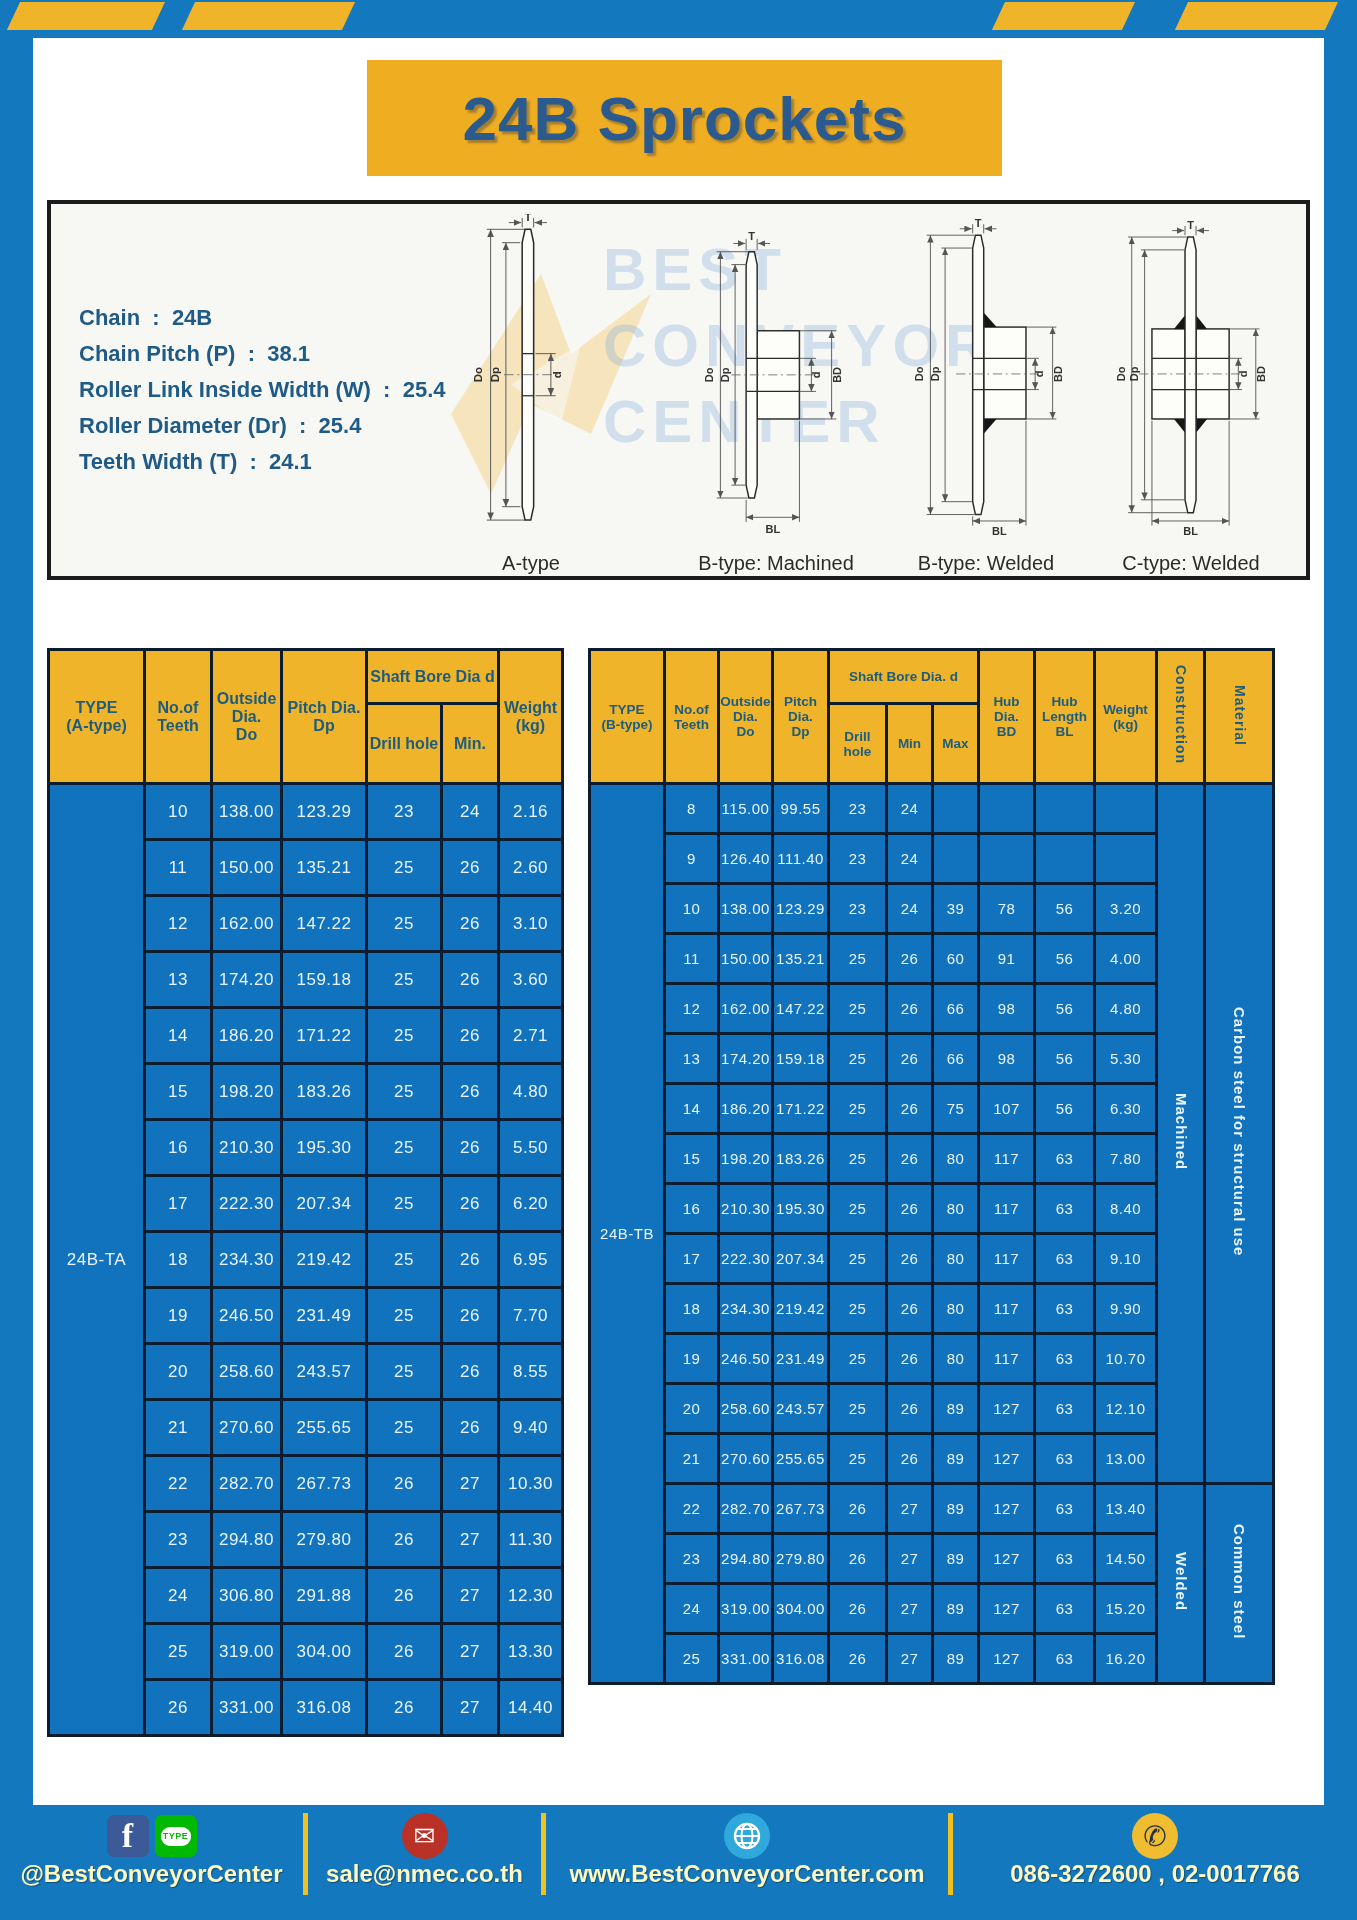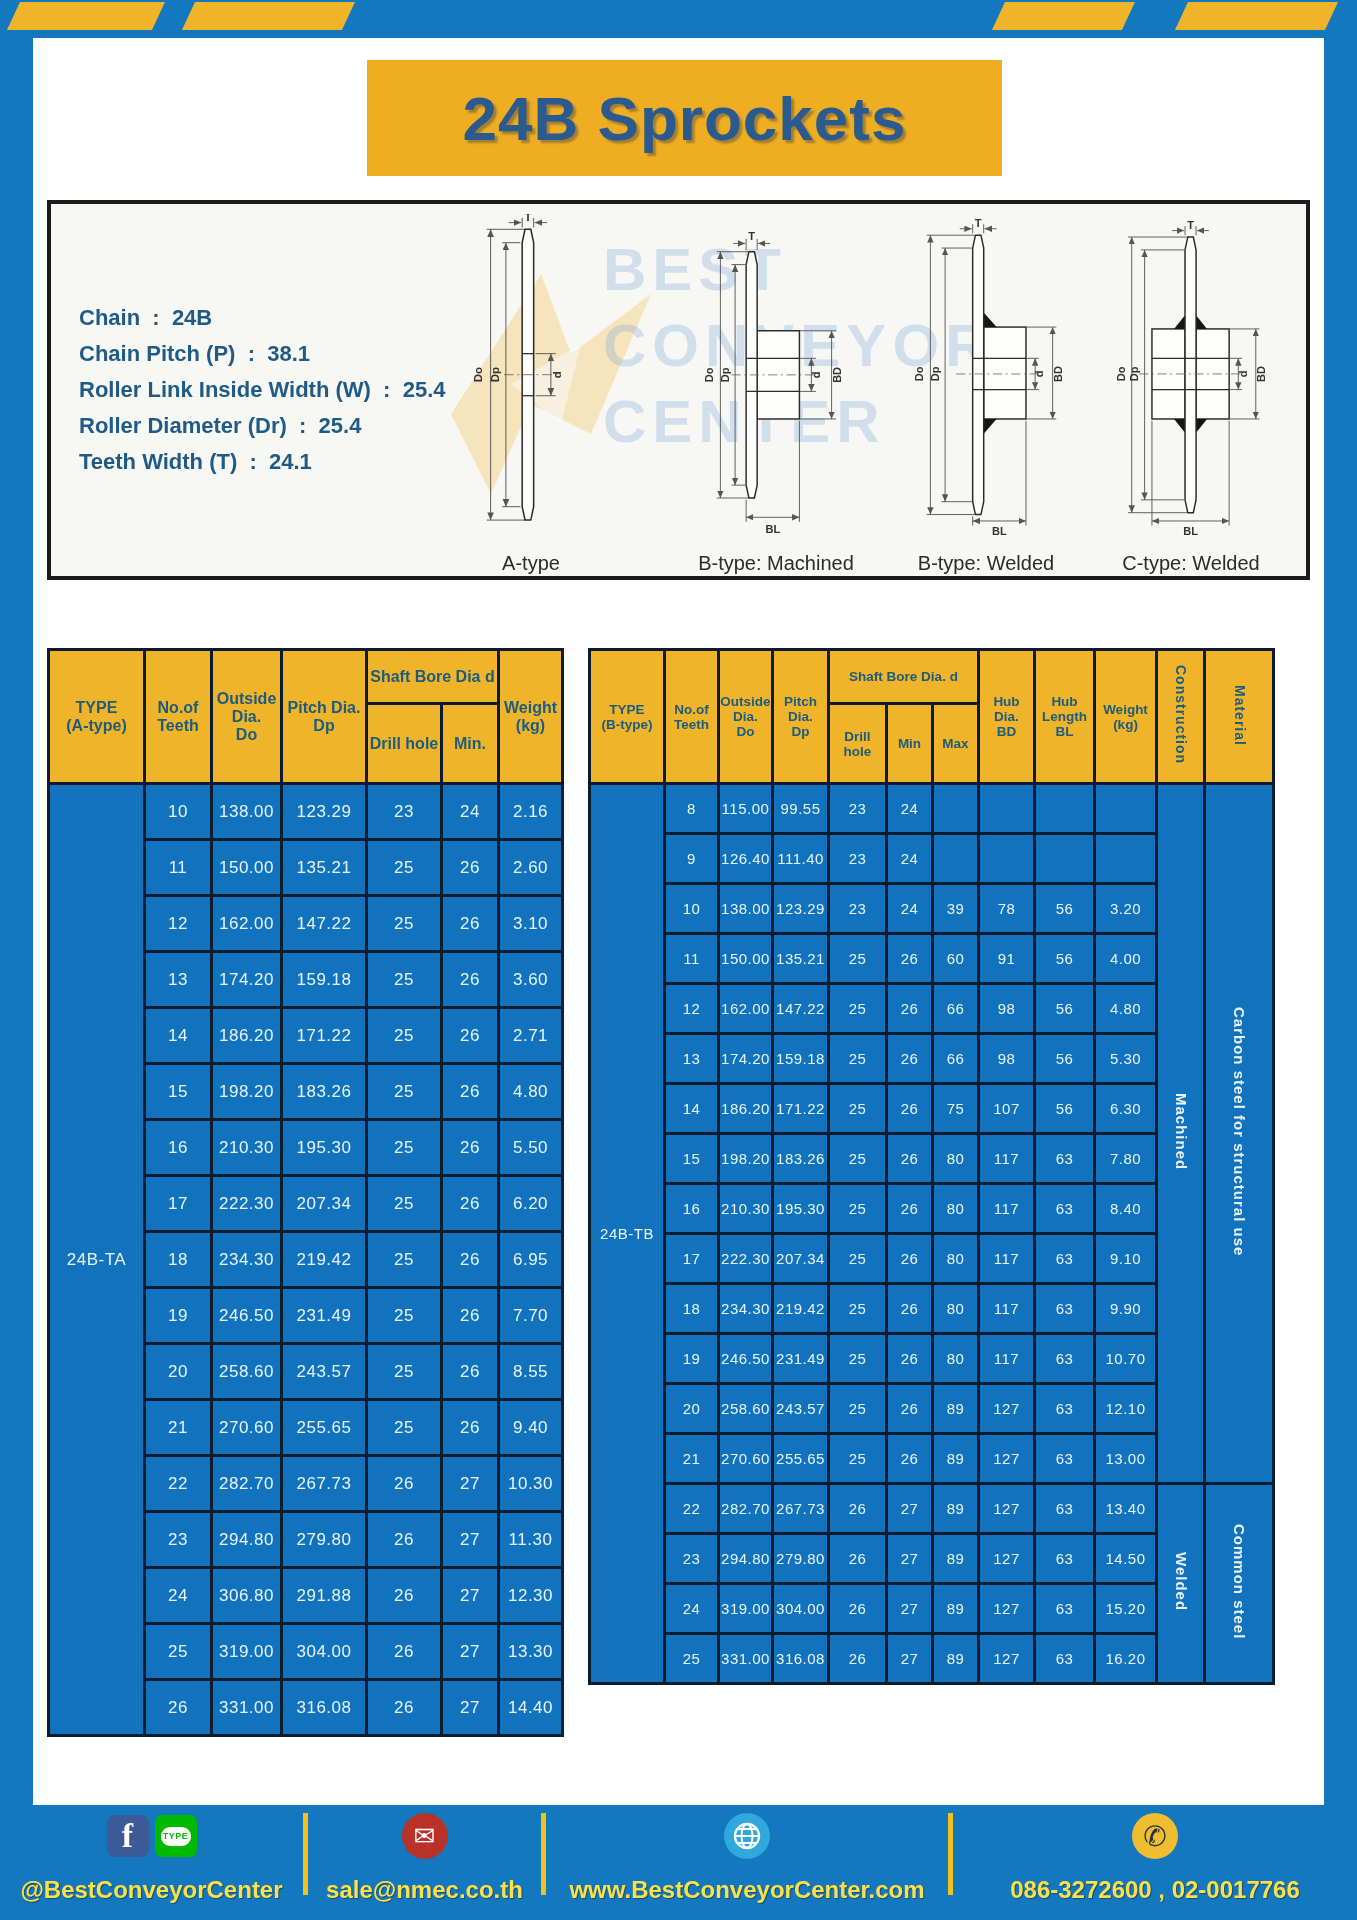--- a/index.html
+++ b/index.html
@@ -47,21 +47,21 @@
   .right-t tbody td { height:47px; font-size:15px; }
   .type-cell { font-size:17px; font-weight:400; }
   .vhead span, .vtext { writing-mode:vertical-rl; display:inline-block; line-height:1.1; }
   .vhead span { font-size:14px; font-weight:700; color:#1D5C7D; letter-spacing:1px; }
   .vtext { font-size:15px; font-weight:700; color:#EAF4FC; letter-spacing:1px; }
   
   .footer { position:absolute; left:0; top:1805px; width:1357px; height:115px; background:#1478BE; z-index:6; }
   .fsep { position:absolute; top:8px; width:5px; height:82px; background:#F2C21C; }
   .fsec { position:absolute; top:0; height:115px; display:flex; flex-direction:column; align-items:center; justify-content:flex-start; padding-top:7px; box-sizing:border-box; }
   .ficons { display:flex; gap:6px; align-items:center; height:48px; }
-  .ftext { color:#fde047; font-weight:700; font-size:24px; text-shadow:1px 1px 1px rgba(0,0,0,0.35); white-space:nowrap;margin-top:16px; }
+  .ftext { color:#fef9c3; font-weight:700; font-size:24px; text-shadow:1px 1px 1px rgba(0,0,0,0.35); white-space:nowrap; }
   .tile { width:42px; height:42px; border-radius:7px; display:flex; align-items:center; justify-content:center; }
   .tile.fb { background:#3D5A98; color:#fff; font-size:34px; font-weight:700; font-family:"Liberation Serif", serif; }
   .tile.line { background:#00B900; position:relative; }
   .line-bubble { width:30px; height:19px; background:#fff; border-radius:9px; display:flex; align-items:center; justify-content:center;
     color:#00B900; font-size:9px; font-weight:700; letter-spacing:0.5px; }
   .circle { width:46px; height:46px; border-radius:50%; display:flex; align-items:center; justify-content:center; }
   .circle.mail { background:#B93127; color:#fff; font-size:26px; }
   .circle.globe { background:#2FA8DC; }
   .circle.phone { background:#F0BC30; color:#26323C; font-size:28px; font-family:"DejaVu Sans", sans-serif; }
 </style>

